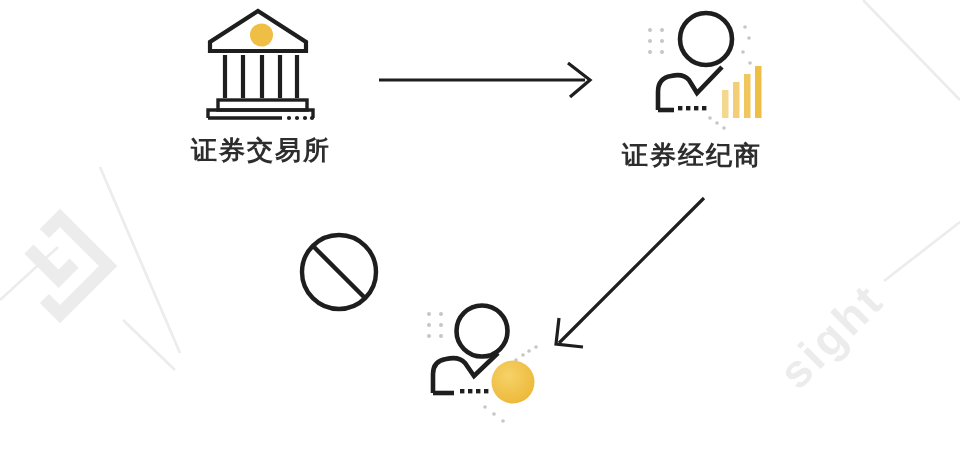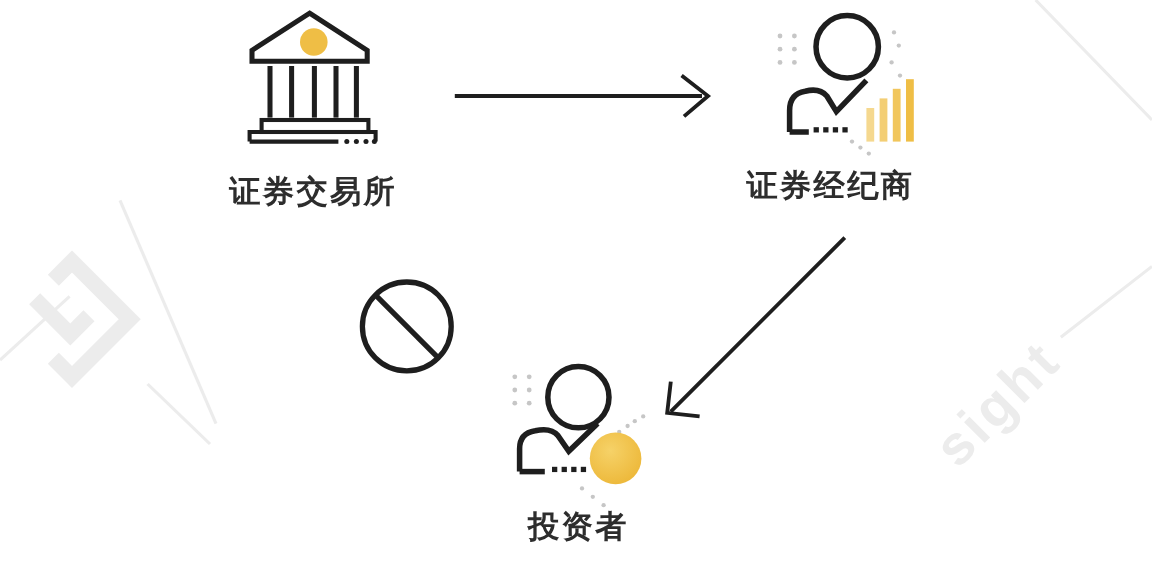--- a/index.html
+++ b/index.html
@@ -155,17 +155,16 @@
     <g>
       <line class="stroke" style="stroke-width:3.2" x1="704" y1="198" x2="559" y2="343"></line>
       <polyline class="stroke" style="stroke-width:3.2" points="559,318 556,344 583,347"></polyline>
     </g>
     <g>
       <circle class="stroke" style="stroke-width:4.4" cx="339" cy="272" r="37"></circle>
       <line class="stroke" style="stroke-width:4.4" x1="313" y1="246" x2="365" y2="298"></line>
     </g>
   </svg>
 
-  <div class="label" style="left:261px;top:160px">证券交易所</div>
+  <div class="label" style="left:261px;top:150px">证券交易所</div>
   <div class="label" style="left:692px;top:155px">证券经纪商</div>
-  <div class="label" style="left:482px;top:439px">投资者</div>
 
 </div>
 
 </body></html>

